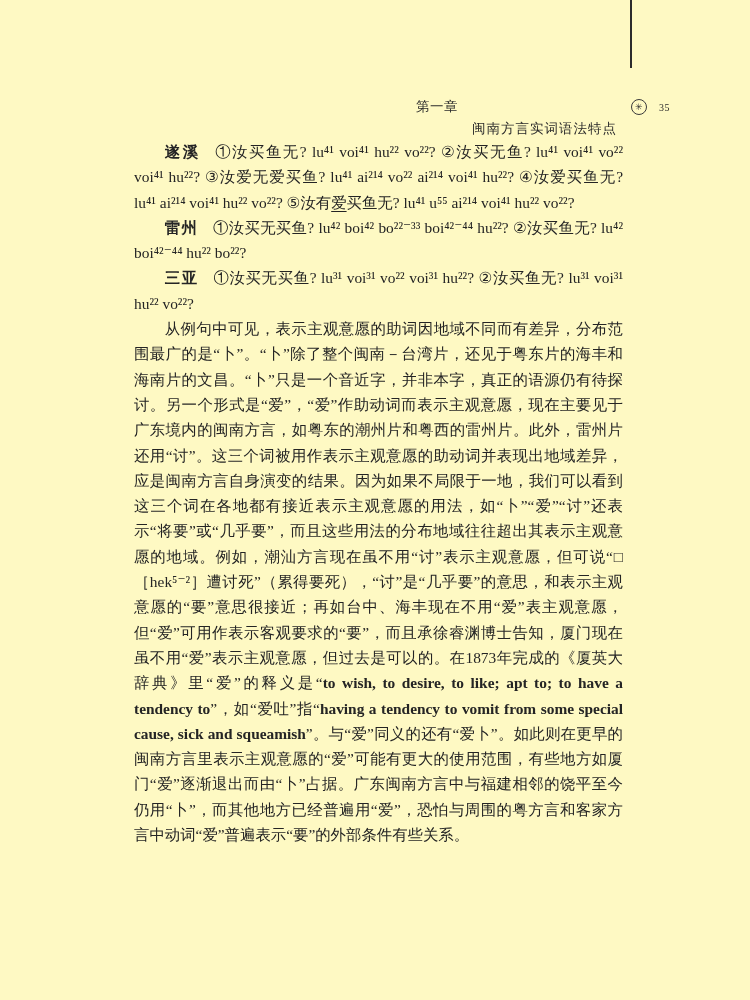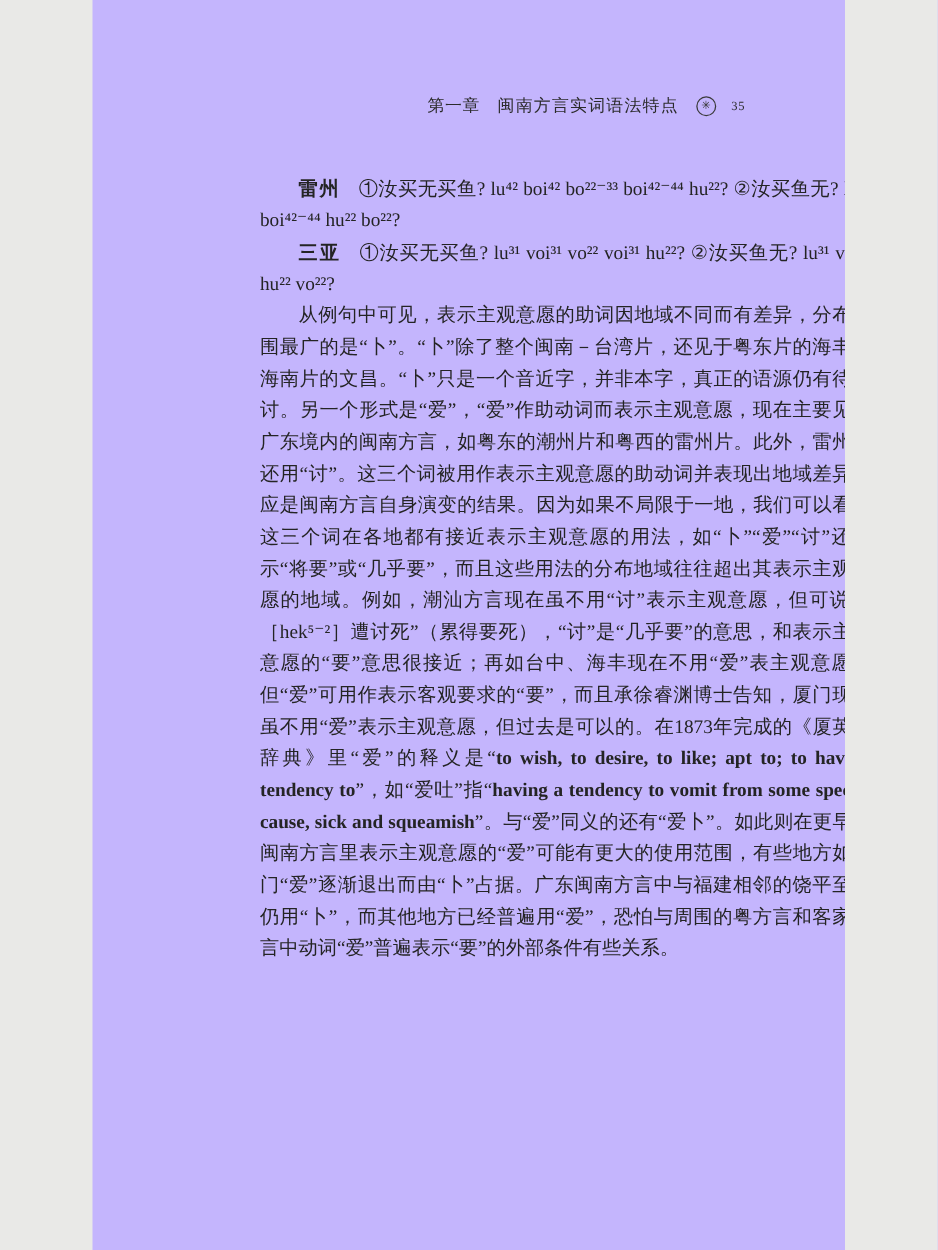--- a/index.html
+++ b/index.html
@@ -1,20 +1,20 @@
 <!DOCTYPE html>
 <html><head>
 <meta charset="utf-8">
 <style>
   html,body{margin:0;padding:0;background:#e9e9e7;}
   .page{
     position:relative;
-    width:602px;height:1000px;
+    width:750px;height:1000px;
     margin:0 auto;
-    background:#c4b5fd;
+    background:#fef9c3;
     font-family:"Liberation Serif","DejaVu Serif",serif;
     color:#242424;
     overflow:hidden;
   }
   .vrule{
     position:absolute;
     left:630px;top:0;
     width:2px;height:68px;
     background:#2c2c2c;
   }
@@ -22,21 +22,21 @@
     position:absolute;
     top:76px;left:130px;right:80px;
     display:flex;
     justify-content:flex-end;
     align-items:center;
     font-size:13.5px;
     color:#2b2b2b;
     letter-spacing:0.5px;
   }
   .header .chapter{margin-right:14px;}
-  .header .title{letter-spacing:1px;}
+  .header .title{letter-spacing:1px;margin-top:44px;}
   .ornament{
     display:inline-flex;
     justify-content:center;
     align-items:center;
     width:16px;height:16px;
     margin:0 12px 0 14px;
     border:1px solid #3a3a3a;
     border-radius:50%;
     box-sizing:border-box;
   }
@@ -78,20 +78,21 @@
     <span class="ornament">
         <span class="glyph">✳</span>
       </span>
     <span class="pagenum">35</span>
   </div>
 
   <div class="content">
 
 
 
+    <p class="indent"><span class="place">遂溪</span><span>①汝买鱼无? lu⁴¹ voi⁴¹ hu²² vo²²? ②汝买无鱼? lu⁴¹ voi⁴¹ vo²² voi⁴¹ hu²²? ③汝爱无爱买鱼? lu⁴¹ ai²¹⁴ vo²² ai²¹⁴ voi⁴¹ hu²²? ④汝爱买鱼无? lu⁴¹ ai²¹⁴ voi⁴¹ hu²² vo²²? ⑤汝有</span><span class="u">爱</span><span>买鱼无? lu⁴¹ u⁵⁵ ai²¹⁴ voi⁴¹ hu²² vo²²?</span></p>
 
     <p class="indent"><span class="place">雷州</span><span>①汝买无买鱼? lu⁴² boi⁴² bo²²⁻³³ boi⁴²⁻⁴⁴ hu²²? ②汝买鱼无? lu⁴² boi⁴²⁻⁴⁴ hu²² bo²²?</span><span class="u"></span><span></span></p>
 
 
     <p class="indent"><span class="place">三亚</span><span>①汝买无买鱼? lu³¹ voi³¹ vo²² voi³¹ hu²²? ②汝买鱼无? lu³¹ voi³¹ hu²² vo²²?</span><span class="u"></span><span></span></p>
 
     <p class="indent"><span>从例句中可见，表示主观意愿的助词因地域不同而有差异，分布范围最广的是“卜”。“卜”除了整个闽南－台湾片，还见于粤东片的海丰和海南片的文昌。“卜”只是一个音近字，并非本字，真正的语源仍有待探讨。另一个形式是“爱”，“爱”作助动词而表示主观意愿，现在主要见于广东境内的闽南方言，如粤东的潮州片和粤西的雷州片。此外，雷州片还用“讨”。这三个词被用作表示主观意愿的助动词并表现出地域差异，应是闽南方言自身演变的结果。因为如果不局限于一地，我们可以看到这三个词在各地都有接近表示主观意愿的用法，如“卜”“爱”“讨”还表示“将要”或“几乎要”，而且这些用法的分布地域往往超出其表示主观意愿的地域。例如，潮汕方言现在虽不用“讨”表示主观意愿，但可说“□［hek⁵⁻²］遭讨死”（累得要死），“讨”是“几乎要”的意思，和表示主观意愿的“要”意思很接近；再如台中、海丰现在不用“爱”表主观意愿，但“爱”可用作表示客观要求的“要”，而且承徐睿渊博士告知，厦门现在虽不用“爱”表示主观意愿，但过去是可以的。在1873年完成的《厦英大辞典》里“爱”的释义是“</span><span class="en">to wish, to desire, to like; apt to; to have a tendency to</span><span>”，如“爱吐”指“</span><span class="en">having a tendency to vomit from some special cause, sick and squeamish</span><span>”。与“爱”同义的还有“爱卜”。如此则在更早的闽南方言里表示主观意愿的“爱”可能有更大的使用范围，有些地方如厦门“爱”逐渐退出而由“卜”占据。广东闽南方言中与福建相邻的饶平至今仍用“卜”，而其他地方已经普遍用“爱”，恐怕与周围的粤方言和客家方言中动词“爱”普遍表示“要”的外部条件有些关系。</span></p>
 
   </div>
 

